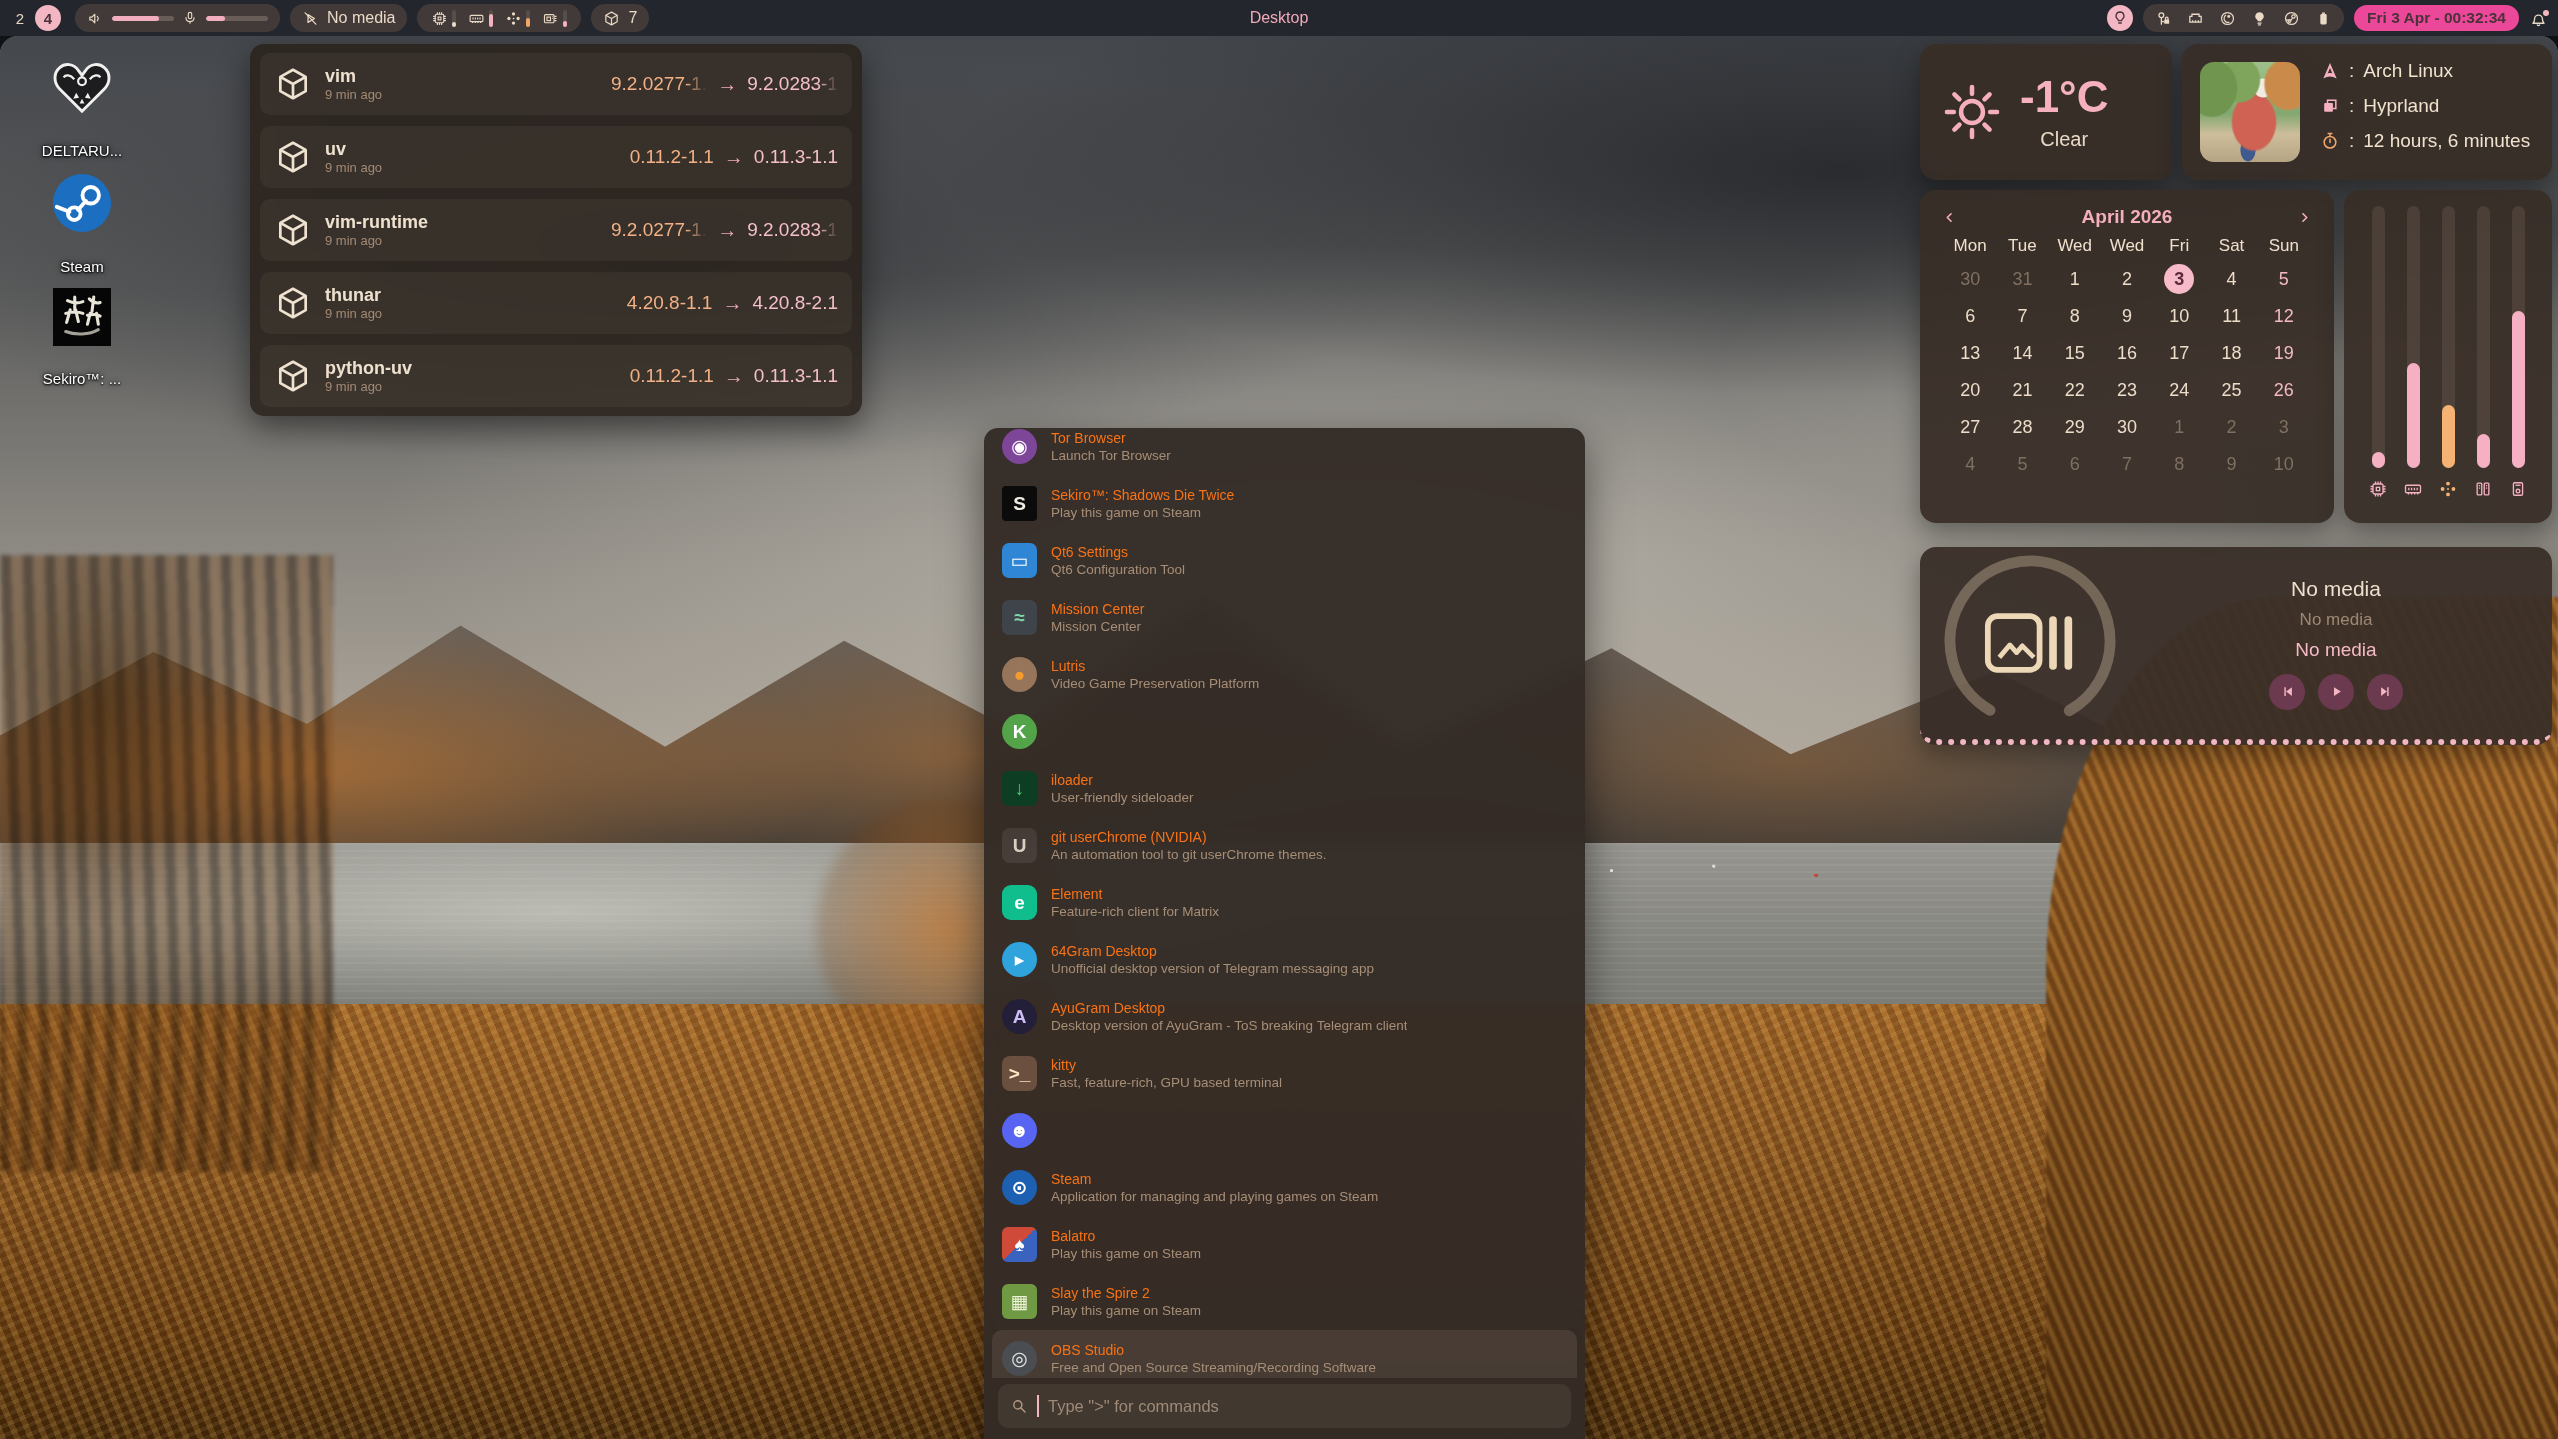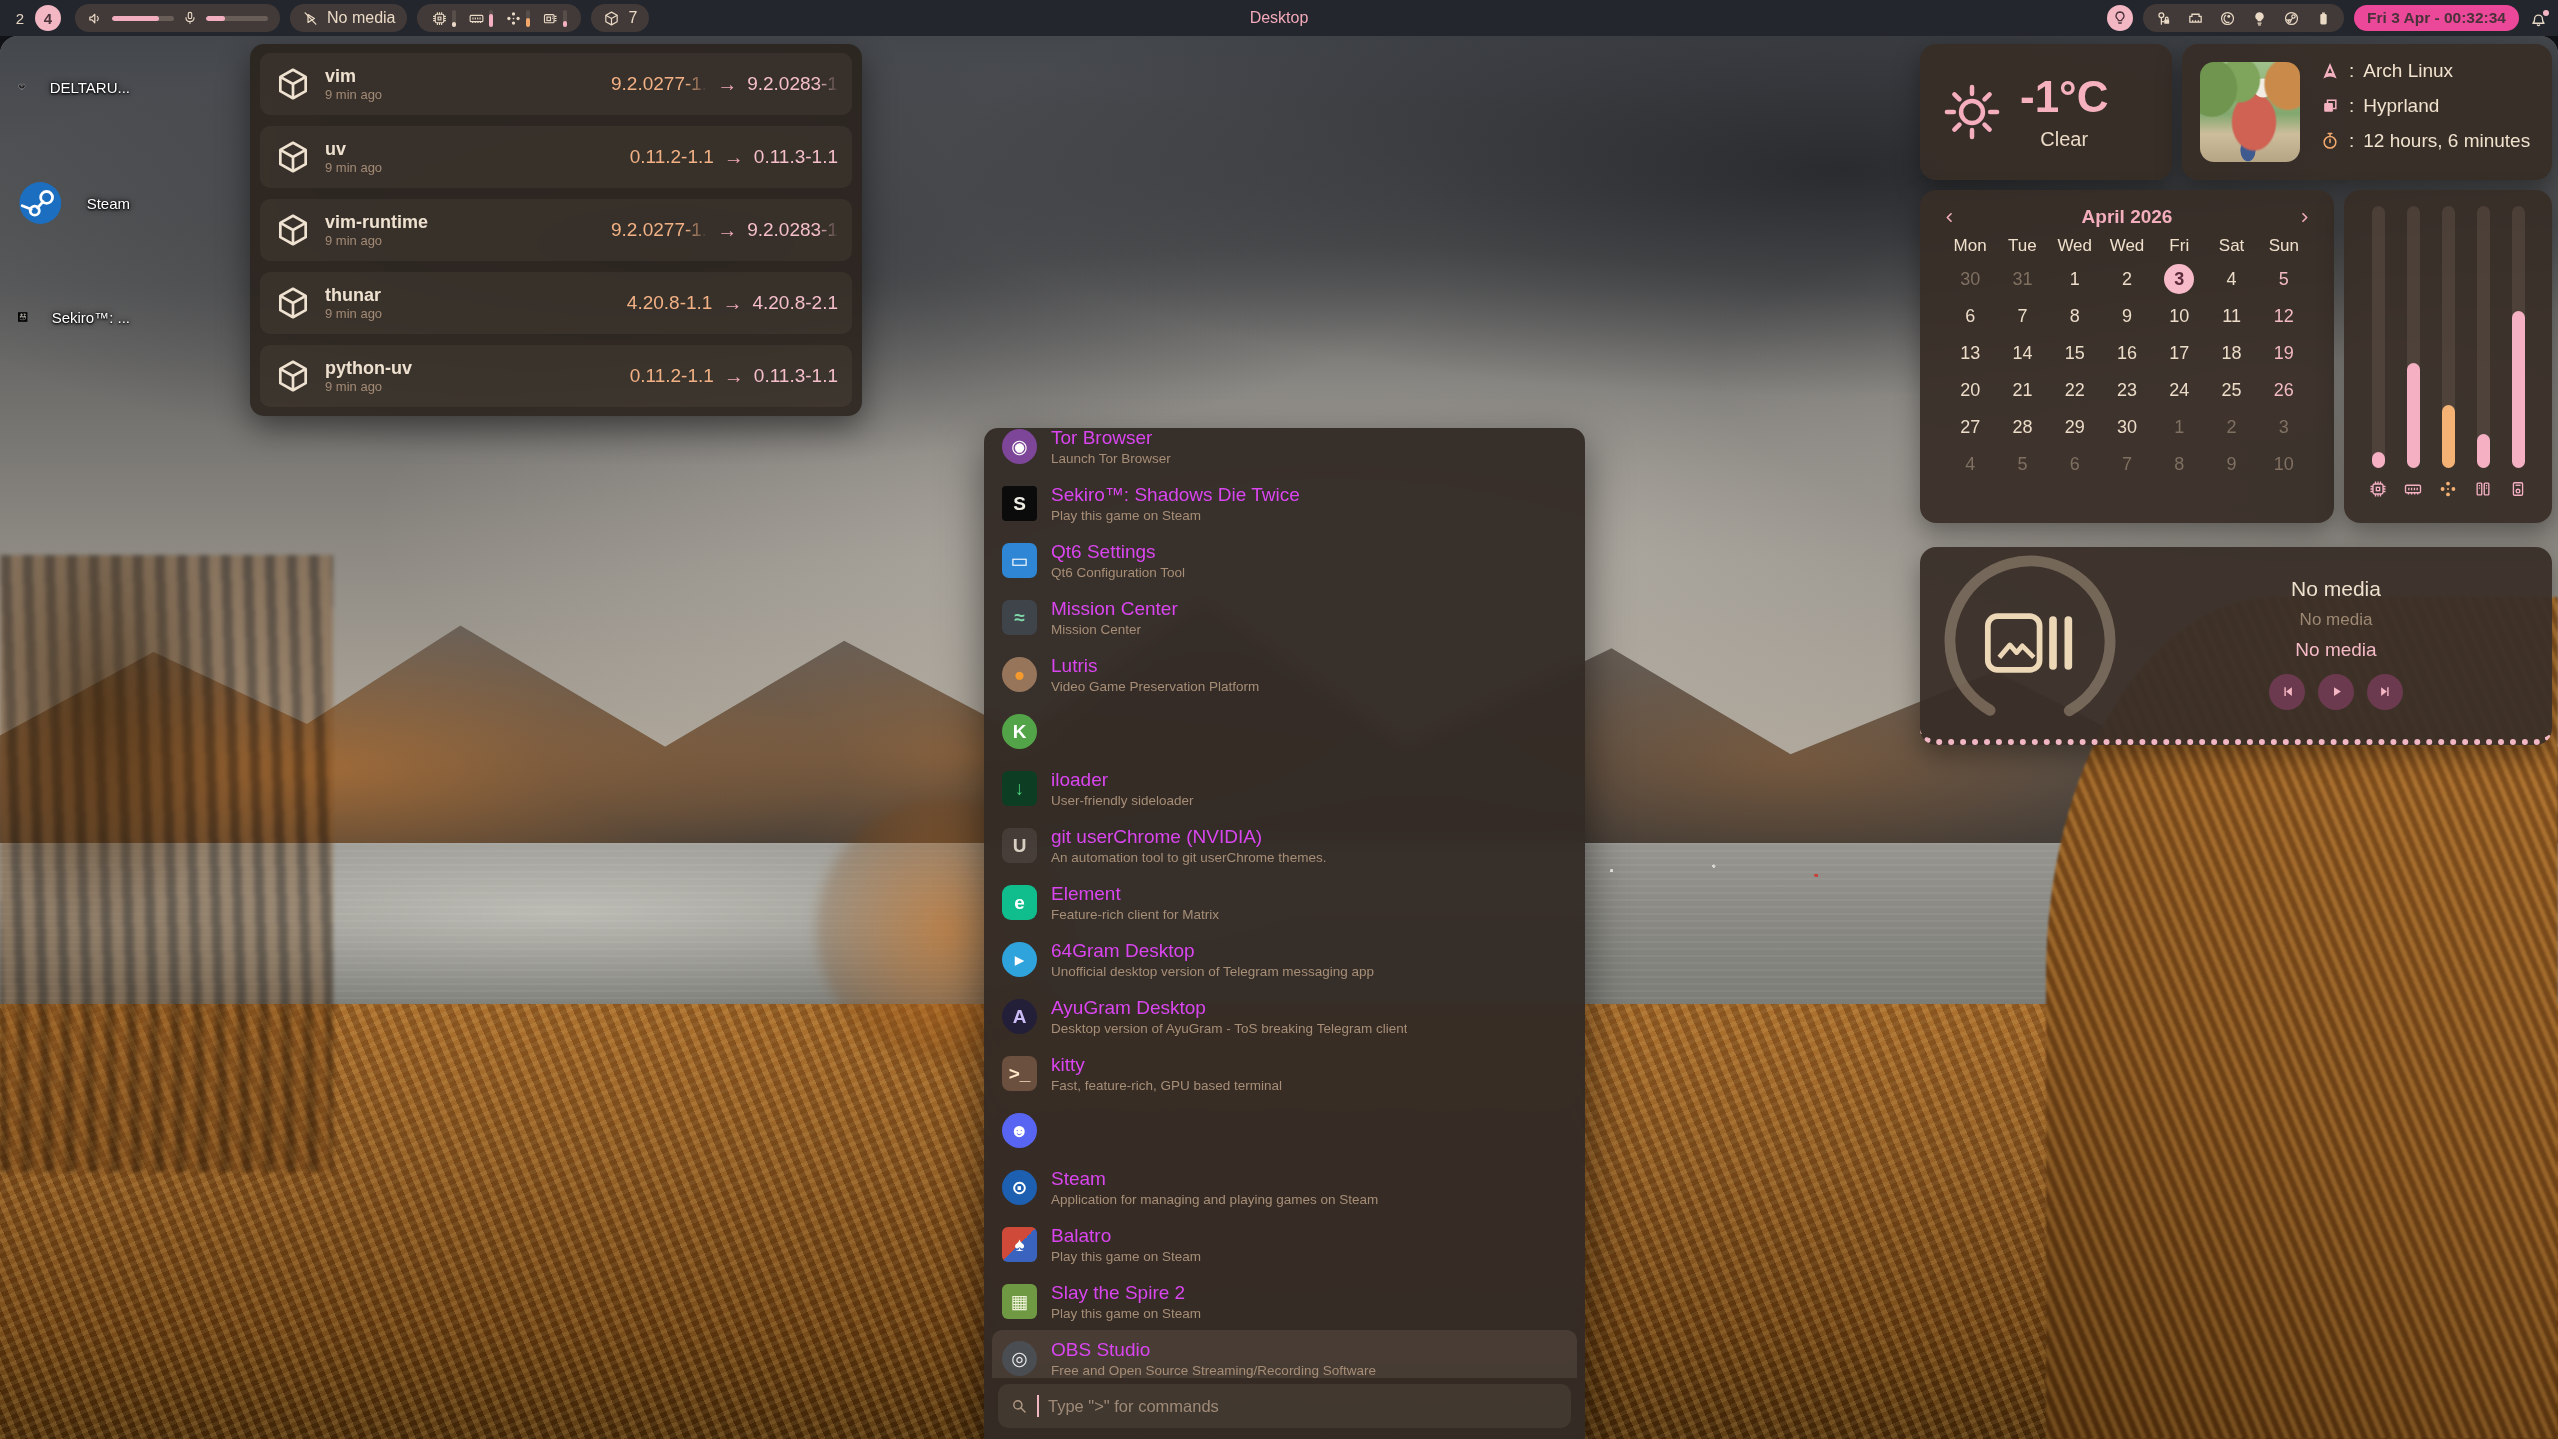--- a/index.html
+++ b/index.html
@@ -63,21 +63,21 @@
       linear-gradient(200deg,#a4682a,#7c4c1c 60%,#4e2e0d)}
   .wp-trees-l{left:0;top:37%;width:13%;height:44%;filter:blur(2px);opacity:.9;
     background:
       radial-gradient(60% 50% at 30% 25%, rgba(60,36,10,.6), transparent 70%),
       repeating-linear-gradient(88deg, rgba(40,22,6,.55) 0 10px, rgba(122,72,26,.4) 10px 22px)}
   .wp-tree-m{left:30%;top:52%;width:14%;height:26%;border-radius:50%;filter:blur(6px);
     background:radial-gradient(50% 50% at 50% 45%, rgba(196,112,34,.65), rgba(120,66,18,.25) 70%, transparent 75%)}
 
   
   .dicons{position:absolute;left:10px;top:36px;width:112px;z-index:5}
-  .dicon{position:absolute;left:8px;width:112px;display:flex;flex-direction:row;align-items:center;gap:24px;cursor:default}
+  .dicon{position:absolute;left:16px;width:112px;display:flex;flex-direction:column;align-items:center;gap:24px;cursor:default}
   .dicon .lbl{color:#fff;font-size:15px;text-shadow:0 0 3px #000,0 1px 2px #000,0 0 6px rgba(0,0,0,.8);white-space:nowrap}
 
   
   .updates{position:absolute;left:250px;top:44px;width:612px;border-radius:14px;background:rgba(42,34,28,.88);
     padding:9px 10px;box-sizing:border-box;display:flex;flex-direction:column;gap:11px;z-index:20;
     box-shadow:0 12px 32px rgba(0,0,0,.45);backdrop-filter:blur(6px)}
   .upd-row{height:62px;border-radius:10px;background:rgba(240,218,195,.06);display:flex;align-items:center;padding:0 14px;gap:13px;box-sizing:border-box}
   .upd-ic{color:#efe2d0;flex:none}
   .upd-name{font-size:18px;color:#efe1cf;font-weight:700;line-height:1.15}
   .upd-time{font-size:13px;color:#a38a75}
@@ -88,21 +88,21 @@
 
   
   .launcher{position:absolute;left:984px;top:428px;width:601px;bottom:0;background:rgba(51,43,37,.96);
     border-radius:14px 14px 0 0;overflow:hidden;display:flex;flex-direction:column;z-index:30;
     box-shadow:0 14px 44px rgba(0,0,0,.5);backdrop-filter:blur(8px)}
   .l-list{flex:1;margin-top:-10px;padding:0 8px;overflow:hidden;display:flex;flex-direction:column}
   .l-row{min-height:57px;height:57px;display:flex;align-items:center;gap:14px;padding:0 10px;border-radius:10px;box-sizing:border-box}
   .l-row.sel{background:rgba(240,220,196,.10)}
   .l-icon{width:35px;height:35px;display:flex;align-items:center;justify-content:center;font-size:19px;font-weight:700;flex:none;overflow:hidden}
   .l-txt{display:flex;flex-direction:column;gap:2px;min-width:0}
-  .l-title{font-size:19px;color:#d946ef;line-height:1.2;white-space:nowrap}
+  .l-title{font-size:14px;color:#f97316;line-height:1.2;white-space:nowrap}
   .l-sub{font-size:13.5px;color:#a78e77;white-space:nowrap;overflow:hidden;text-overflow:clip;max-width:520px}
   .search{height:44px;margin:6px 14px 11px;border-radius:10px;background:rgba(240,220,196,.07);display:flex;align-items:center;gap:9px;padding:0 12px;flex:none}
   .search .ph{color:#9f8a78;font-size:16.5px}
   .caret{width:2px;height:22px;background:#f3b7c3}
 
   
   .card{position:absolute;background:rgba(56,46,39,.94);border-radius:16px;box-shadow:0 10px 26px rgba(0,0,0,.35);z-index:20;box-sizing:border-box}
   .weather{left:1920px;top:44px;width:252px;height:136px;display:flex;align-items:center;padding:0 20px;gap:16px}
   .w-temp{color:#f6b1bf;font-size:44px;font-weight:700;line-height:1.1}
   .w-cond{color:#eadbc6;font-size:20px;text-align:center;margin-top:6px}

